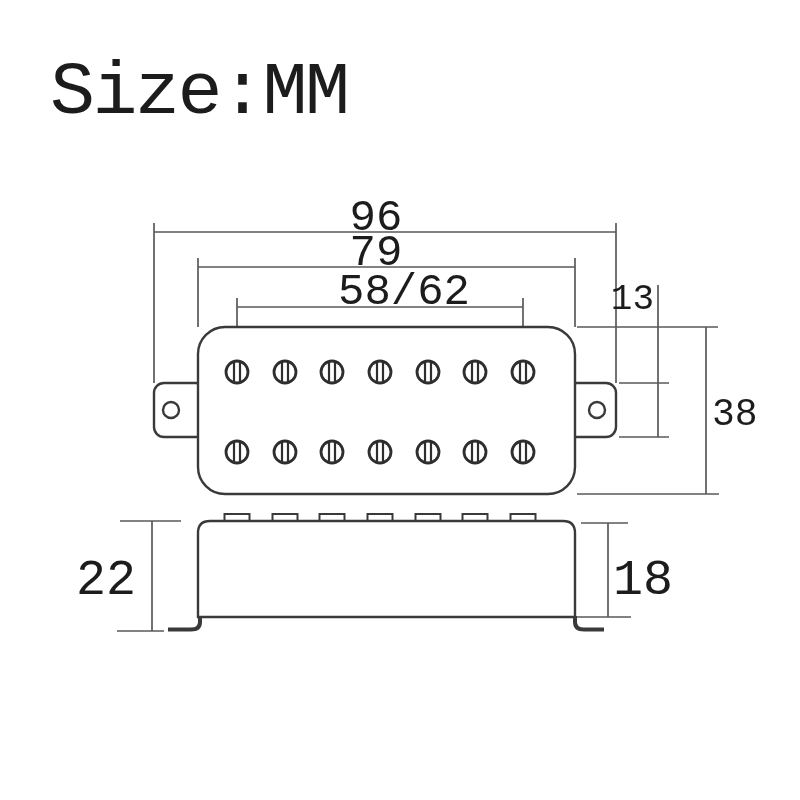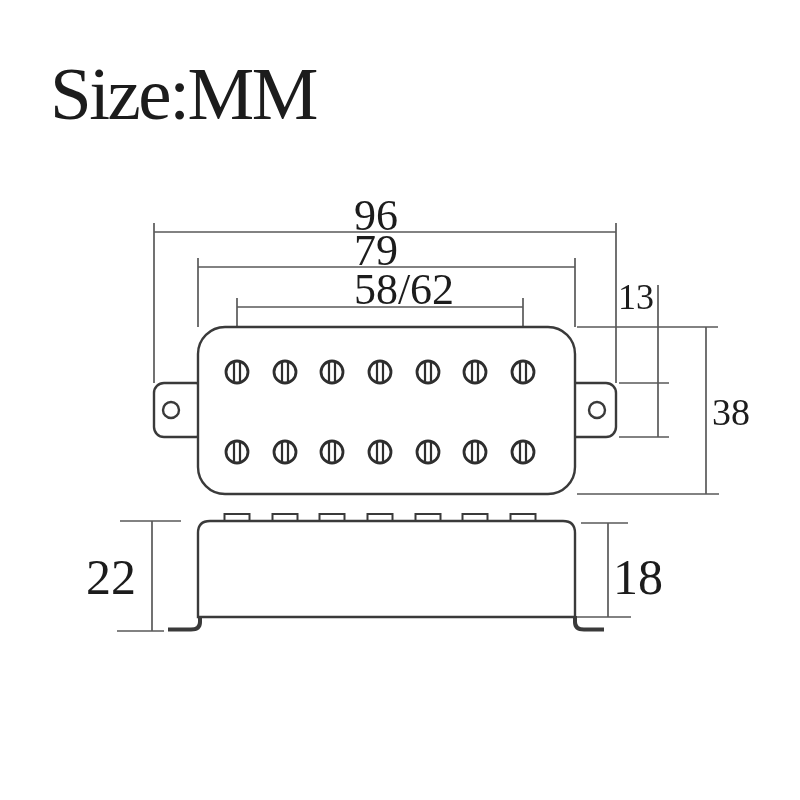--- a/index.html
+++ b/index.html
@@ -8,21 +8,21 @@
     --dim:#5a5a5a;
     --text:#1c1c1c;
   }
   html,body{margin:0;padding:0;background:#e9e9e9;}
   .canvas{
     position:relative;
     width:800px;height:800px;
     background:var(--bg);
     margin:0 auto;
     overflow:hidden;
-    font-family:Liberation Serif, serif;
+    font-family:Liberation Mono, monospace;
   }
   .title{
     position:absolute;
     left:50px;top:56px;
     font-size:75px;
     line-height:1;
     letter-spacing:-2.5px;
     color:var(--text);
     white-space:nowrap;
   }

